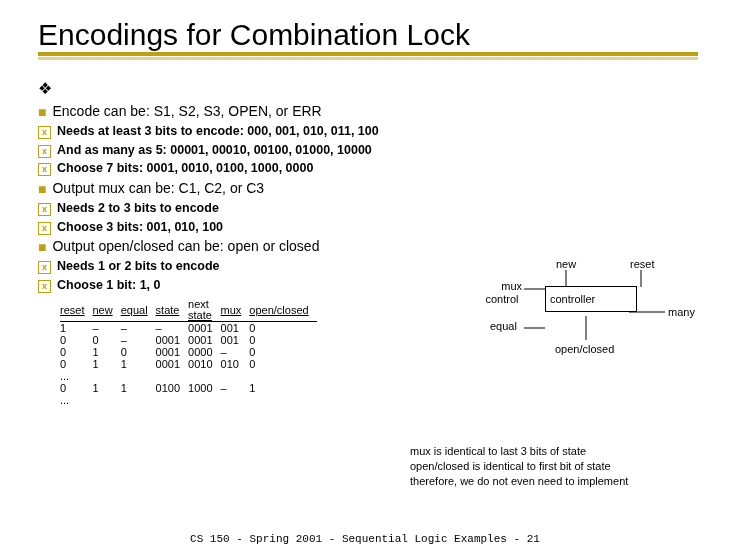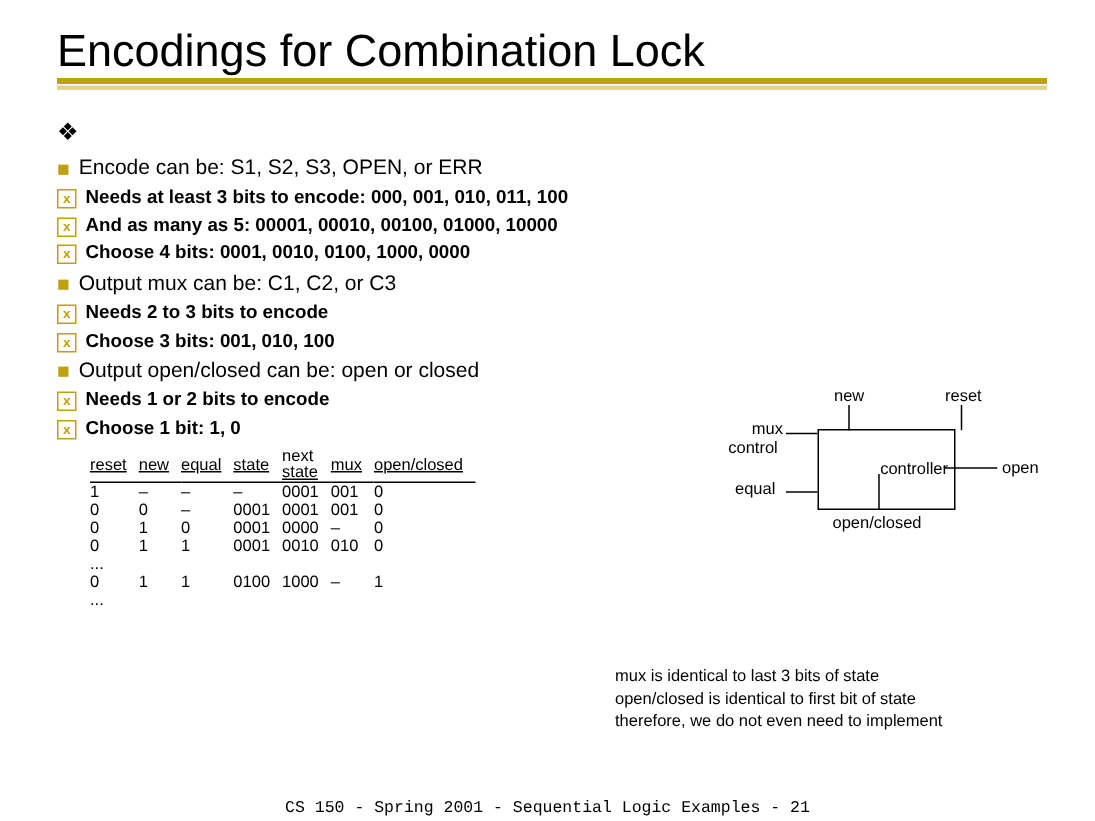--- a/index.html
+++ b/index.html
@@ -81,22 +81,22 @@
   .diagram {
     position: absolute;
     left: 490px;
     top: 258px;
     font-family: Verdana, Arial, sans-serif;
     font-size: 11px;
   }
   .diag-box {
     position: absolute;
     border: 1px solid #000;
-    text-align: right;
-    padding: 20px 4px;
+    text-align: left;
+    padding: 6px 4px;
     background: #fff;
   }
   .diag-label { position: absolute; white-space: nowrap; }
   .footer {
     position: absolute;
     bottom: 2px;
     width: 100%;
     text-align: center;
     font-family: Liberation Mono, monospace;
     font-size: 11px;
@@ -126,21 +126,21 @@
   <div class="bullet-row lvl3">
     <span class="bullet-mark3"><span class="boxed-x">x</span></span>
     <span class="bullet-text">Needs at least 3 bits to encode: 000, 001, 010, 011, 100</span>
   </div>
   <div class="bullet-row lvl3">
     <span class="bullet-mark3"><span class="boxed-x">x</span></span>
     <span class="bullet-text">And as many as 5: 00001, 00010, 00100, 01000, 10000</span>
   </div>
   <div class="bullet-row lvl3">
     <span class="bullet-mark3"><span class="boxed-x">x</span></span>
-    <span class="bullet-text">Choose 4 bits: 0001, 0010, 0100, 1000, 0000</span>
+    <span class="bullet-text">Choose 7 bits: 0001, 0010, 0100, 1000, 0000</span>
   </div>
 
   <div class="bullet-row lvl2">
     <span class="bullet-mark2">■</span>
     <span class="bullet-text">Output mux can be: C1, C2, or C3</span>
   </div>
   <div class="bullet-row lvl3">
     <span class="bullet-mark3"><span class="boxed-x">x</span></span>
     <span class="bullet-text">Needs 2 to 3 bits to encode</span>
   </div>
@@ -267,19 +267,19 @@
         <line x1="1" y1="0" x2="1" y2="17" stroke="#000"></line>
       </svg>
     <svg class="line" style="left:139px;top:53px" width="36" height="2">
         <line x1="0" y1="1" x2="36" y2="1" stroke="#000"></line>
       </svg>
     <svg class="line" style="left:95px;top:58px" width="2" height="24">
         <line x1="1" y1="0" x2="1" y2="24" stroke="#000"></line>
       </svg>
 
     <div class="diag-label" style="left:0px; top:62px;">equal</div>
-    <div class="diag-label" style="left:178px; top:48px;">open</div>
+    <div class="diag-label" style="left:178px; top:48px;">many</div>
     <div class="diag-label" style="left:65px; top:85px;">open/closed</div>
   </div>
 
 </div>
 
 <div class="footer">CS 150 - Spring 2001 - Sequential Logic Examples - 21</div>
 
 </body></html>

